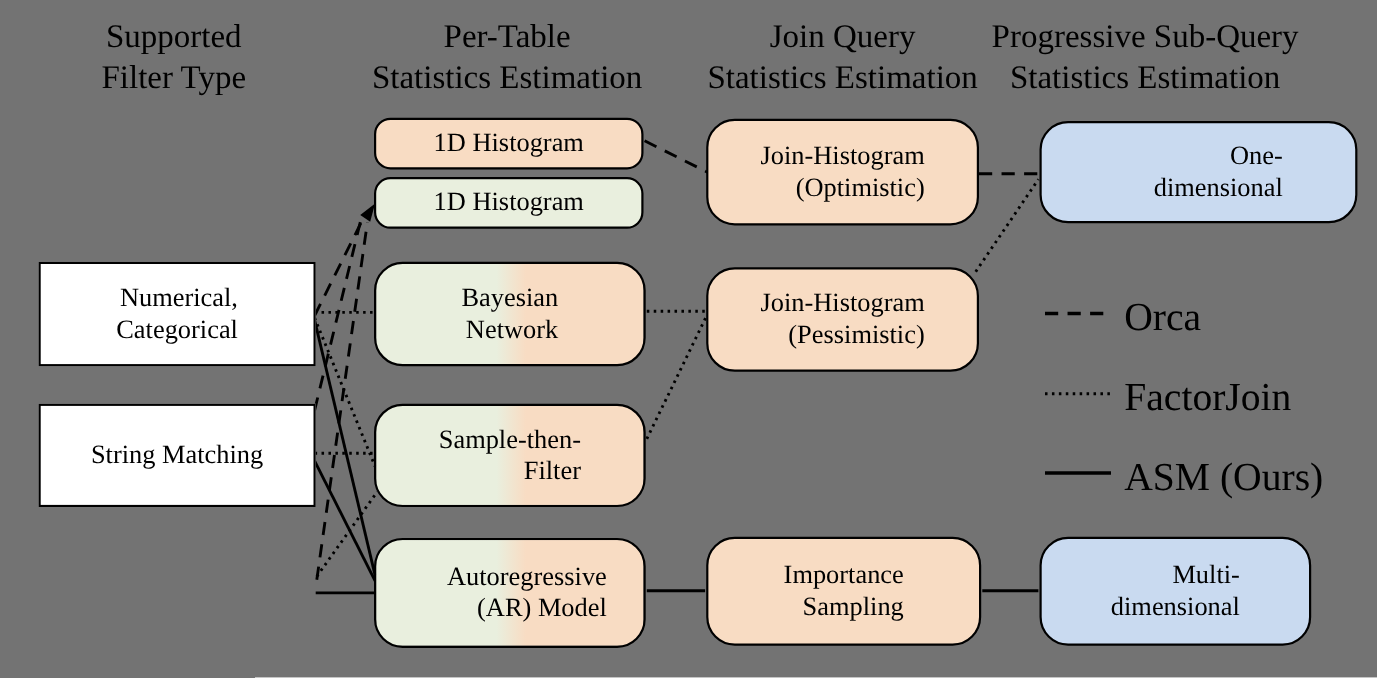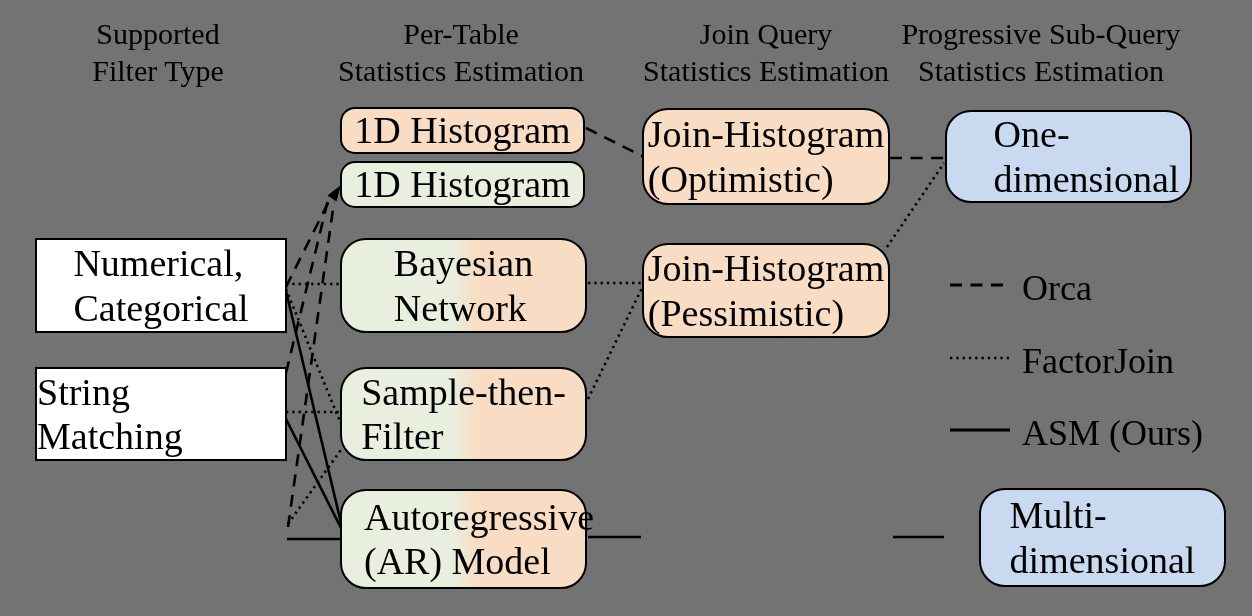--- a/index.html
+++ b/index.html
@@ -14,24 +14,24 @@
   .col-header{
     position:absolute;
     text-align:center;
     font-size:30px;
     line-height:1.22;
     white-space:pre-line;
   }
   .box{
     position:absolute;
     display:flex;align-items:center;justify-content:center;
-    text-align:left;
+    text-align:right;
     border:2.6px solid #000;
     box-sizing:border-box;
-    font-size:38px;line-height:1.17;
+    font-size:24px;line-height:1.17;
     white-space:pre-line;
   }
   .sq{border-radius:0;}
   .rsm{border-radius:15px;}
   .rlg{border-radius:26px;}
   .fill-white{background:#ffffff;}
   .fill-orange{background:#F8DCC3;}
   .fill-green{background:#E9EFDE;}
   .fill-blue{background:#C9DAF0;}
   .fill-split{background:linear-gradient(90deg,#E9EFDE 0%,#E9EFDE 45%,#F8DCC3 56%,#F8DCC3 100%);}
@@ -102,23 +102,25 @@
 Network</div>
   <div class="box rlg fill-split" style="left:340px;top:367px;width:247px;height:94px;">Sample-then-
 Filter</div>
   <div class="box rlg fill-split" style="left:340px;top:489px;width:247px;height:100px;padding-left:31px;">Autoregressive
 (AR) Model</div>
 
   <div class="box rlg fill-orange" style="left:642px;top:108px;width:248px;height:97px;">Join-Histogram
 (Optimistic)</div>
   <div class="box rlg fill-orange" style="left:642px;top:243px;width:248px;height:95px;">Join-Histogram
 (Pessimistic)</div>
+  <div class="box rlg fill-orange" style="left:642px;top:488px;width:250px;height:99px;">Importance
+Sampling</div>
 
-  <div class="box rlg fill-blue" style="left:945px;top:110px;width:247px;height:93px;padding-left:36px;">One-
+  <div class="box rlg fill-blue" style="left:945px;top:110px;width:289px;height:93px;padding-left:36px;">One-
 dimensional</div>
-  <div class="box rlg fill-blue" style="left:945px;top:488px;width:247px;height:99px;margin-left:34px;">Multi-
+  <div class="box rlg fill-blue" style="left:945px;top:488px;width:247px;height:99px;">Multi-
 dimensional</div>
 
   <div class="legend-label" style="left:1022px;top:267px;">Orca</div>
   <div class="legend-label" style="left:1022px;top:412px;">ASM (Ours)</div>
   <div class="legend-label" style="left:1022px;top:340px;">FactorJoin</div>
 
 </div>
 
 </body></html>

